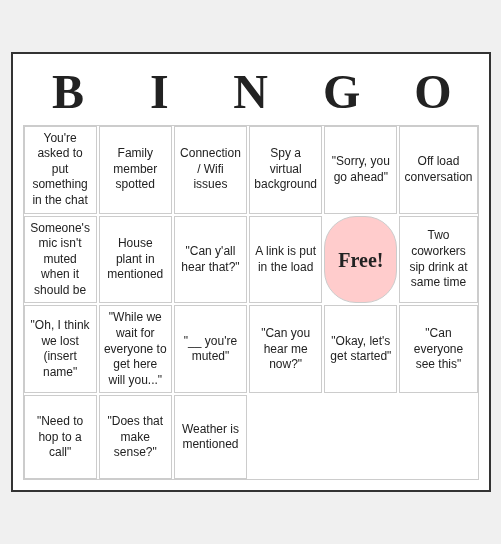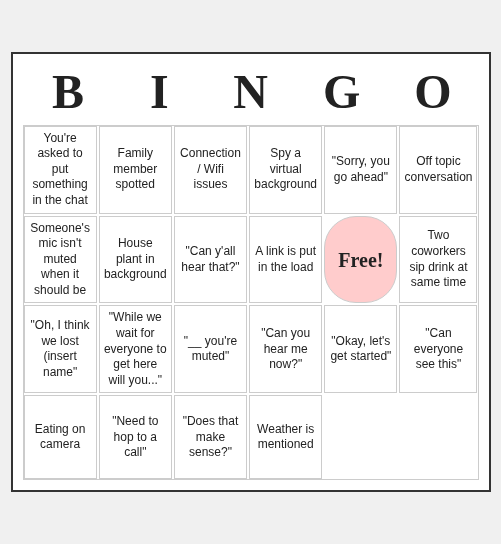--- a/index.html
+++ b/index.html
@@ -73,31 +73,30 @@
     <span>N</span>
     <span>G</span>
     <span>O</span>
   </div>
   <div class="bingo-grid" id="bingo-grid">
   <div class="bingo-cell">You're asked to put something in the chat</div>
       <div class="bingo-cell">Family member spotted</div>
       <div class="bingo-cell">Connection / Wifi issues</div>
       <div class="bingo-cell">Spy a virtual background</div>
       <div class="bingo-cell">"Sorry, you go ahead"</div>
-      <div class="bingo-cell">Off topic conversation</div>
+      <div class="bingo-cell">Off load conversation</div>
       <div class="bingo-cell">Someone's mic isn't muted when it should be</div>
-      <div class="bingo-cell">House plant in background</div>
+      <div class="bingo-cell">House plant in mentioned</div>
       <div class="bingo-cell">"Can y'all hear that?"</div>
       <div class="bingo-cell">A link is put in the load</div>
       <div class="bingo-cell free marked">Free!</div>
       <div class="bingo-cell">Two coworkers sip drink at same time</div>
       <div class="bingo-cell">"Oh, I think we lost (insert name"</div>
       <div class="bingo-cell">"While we wait for everyone to get here will you..."</div>
       <div class="bingo-cell">"__ you're muted"</div>
       <div class="bingo-cell">"Can you hear me now?"</div>
       <div class="bingo-cell">"Okay, let's get started"</div>
       <div class="bingo-cell">"Can everyone see this"</div>
-      <div class="bingo-cell">Eating on camera</div>
       <div class="bingo-cell">"Need to hop to a call"</div>
       <div class="bingo-cell">"Does that make sense?"</div>
       <div class="bingo-cell">Weather is mentioned</div>
     </div>
 </div>
 
 </body></html>

